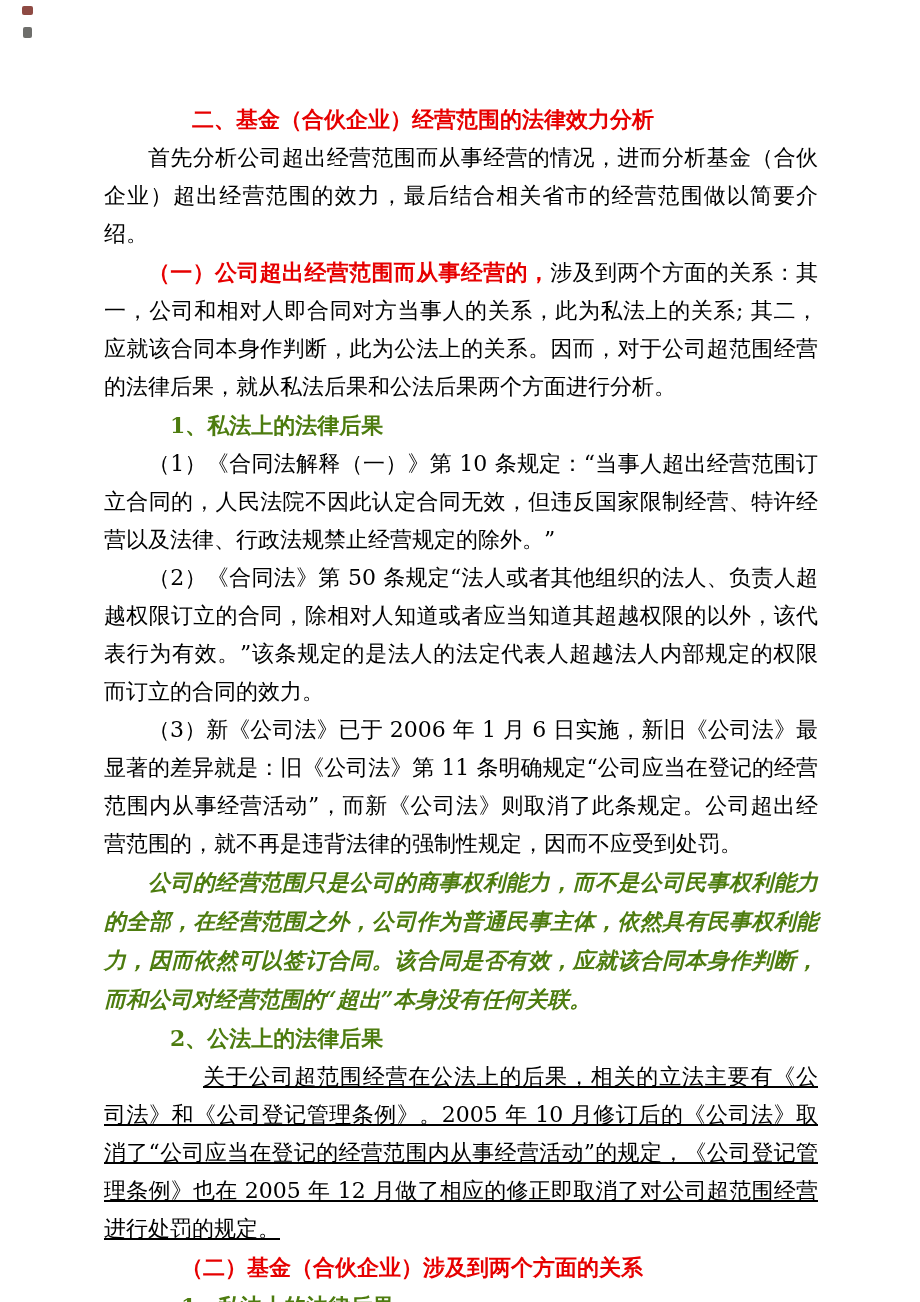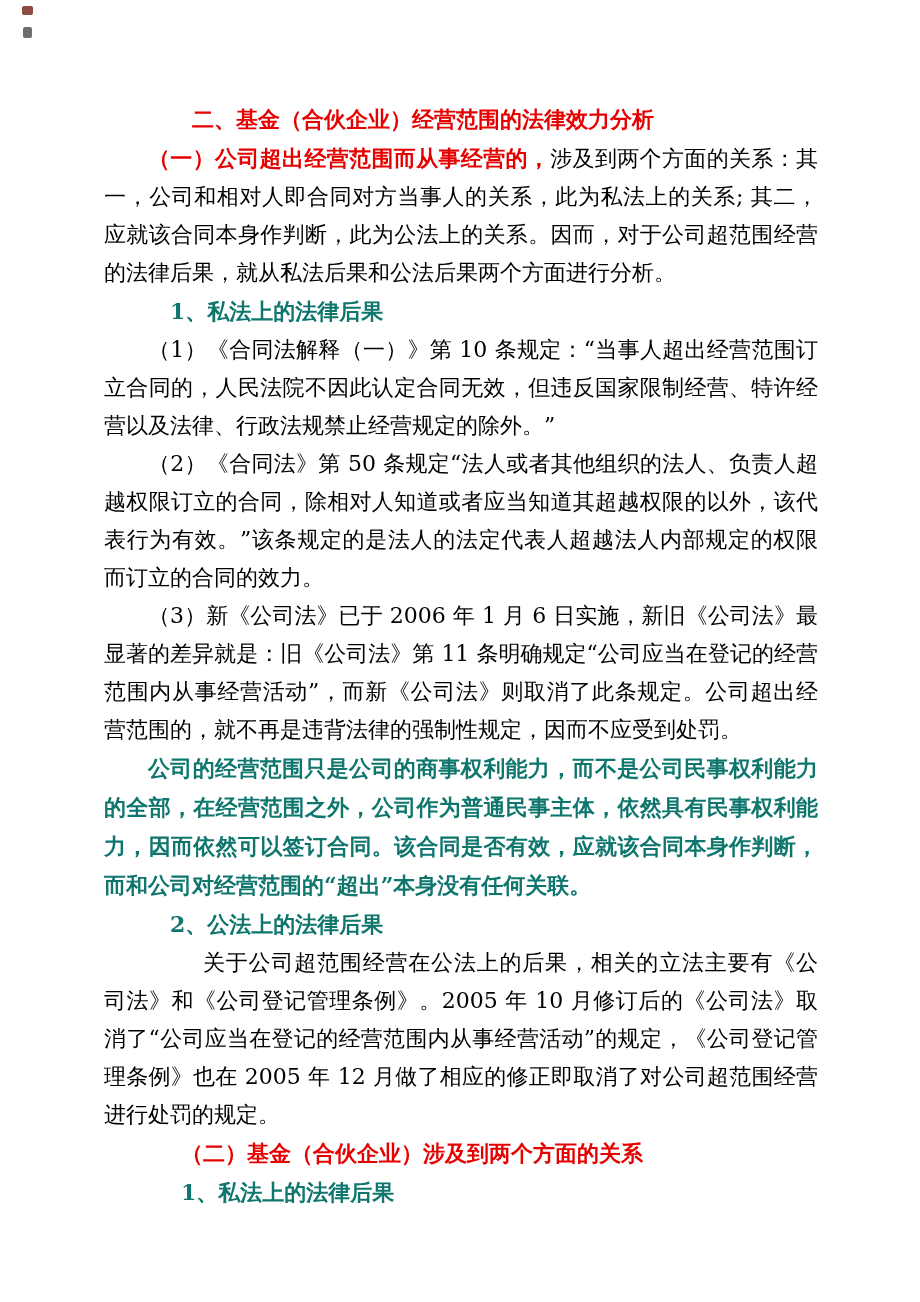--- a/index.html
+++ b/index.html
@@ -29,35 +29,36 @@
     left: 104px;
     top: 100px;
     width: 714px;
     font-size: 22px;
     line-height: 38px;
     text-align: justify;
     word-break: break-all;
   }
   p.para { margin: 0; padding: 0; }
   .run-normal   { font-weight: normal; color: #000000; }
-  .run-bold     { font-weight: bold;   color: #0f766e; }
+  .run-bold     { font-weight: bold;   color: #4d7c0f; }
   .run-red-bold { font-weight: bold;   color: var(--accent, #e60000); }
 </style>
 </head>
 <body>
 
 <div class="page">
   <span class="scan-artifact artifact-1"></span>
   <span class="scan-artifact artifact-2"></span>
   <div class="doc-body">
       <p class="para heading" style="text-indent: 4em;"><span class="run-red-bold">二、基金（合伙企业）经营范围的法律效力分析</span></p>
+      <p class="para body" style="text-indent: 2em;"><span class="run-normal">首先分析公司超出经营范围而从事经营的情况，进而分析基金（合伙企业）超出经营范围的效力，最后结合相关省市的经营范围做以简要介绍。</span></p>
       <p class="para body" style="text-indent: 2em;"><span class="run-red-bold">（一）公司超出经营范围而从事经营的，</span><span class="run-normal">涉及到两个方面的关系：其一，公司和相对人即合同对方当事人的关系，此为私法上的关系; 其二，应就该合同本身作判断，此为公法上的关系。因而，对于公司超范围经营的法律后果，就从私法后果和公法后果两个方面进行分析。</span></p>
       <p class="para heading" style="text-indent: 3em;"><span class="run-bold">1、私法上的法律后果</span></p>
       <p class="para body" style="text-indent: 2em;"><span class="run-normal">（1）《合同法解释（一）》第 10 条规定：“当事人超出经营范围订立合同的，人民法院不因此认定合同无效，但违反国家限制经营、特许经营以及法律、行政法规禁止经营规定的除外。”</span></p>
       <p class="para body" style="text-indent: 2em;"><span class="run-normal">（2）《合同法》第 50 条规定“法人或者其他组织的法人、负责人超越权限订立的合同，除相对人知道或者应当知道其超越权限的以外，该代表行为有效。”该条规定的是法人的法定代表人超越法人内部规定的权限而订立的合同的效力。</span></p>
       <p class="para body" style="text-indent: 2em;"><span class="run-normal">（3）新《公司法》已于 2006 年 1 月 6 日实施，新旧《公司法》最显著的差异就是：旧《公司法》第 11 条明确规定“公司应当在登记的经营范围内从事经营活动”，而新《公司法》则取消了此条规定。公司超出经营范围的，就不再是违背法律的强制性规定，因而不应受到处罚。</span></p>
-      <p class="para body" style="text-indent: 2em;"><span class="run-bold">公司的经营范围只是公司的商事权利能力，而不是公司民事权利能力的全部，在经营范围之外，公司作为普通民事主体，依然具有民事权利能力，因而依然可以签订合同。该合同是否有效，应就该合同本身作判断，而和公司对经营范围的“超出”本身没有任何关联。</span></p>
+      <p class="para body" style="text-indent: 2em; font-style: italic;"><span class="run-bold">公司的经营范围只是公司的商事权利能力，而不是公司民事权利能力的全部，在经营范围之外，公司作为普通民事主体，依然具有民事权利能力，因而依然可以签订合同。该合同是否有效，应就该合同本身作判断，而和公司对经营范围的“超出”本身没有任何关联。</span></p>
       <p class="para heading" style="text-indent: 3em;"><span class="run-bold">2、公法上的法律后果</span></p>
-      <p class="para body" style="text-indent: 4.5em;"><span class="run-normal">关于公司超范围经营在公法上的后果，相关的立法主要有《公司法》和《公司登记管理条例》。2005 年 10 月修订后的《公司法》取消了“公司应当在登记的经营范围内从事经营活动”的规定，《公司登记管理条例》也在 2005 年 12 月做了相应的修正即取消了对公司超范围经营进行处罚的规定。</span></p>
+      <p class="para body" style="text-indent: 4.5em; text-decoration: underline;"><span class="run-normal">关于公司超范围经营在公法上的后果，相关的立法主要有《公司法》和《公司登记管理条例》。2005 年 10 月修订后的《公司法》取消了“公司应当在登记的经营范围内从事经营活动”的规定，《公司登记管理条例》也在 2005 年 12 月做了相应的修正即取消了对公司超范围经营进行处罚的规定。</span></p>
       <p class="para heading" style="text-indent: 3.5em;"><span class="run-red-bold">（二）基金（合伙企业）涉及到两个方面的关系</span></p>
       <p class="para heading" style="text-indent: 3.5em;"><span class="run-bold">1、私法上的法律后果</span></p>
     </div>
 </div>
 
 </body></html>

